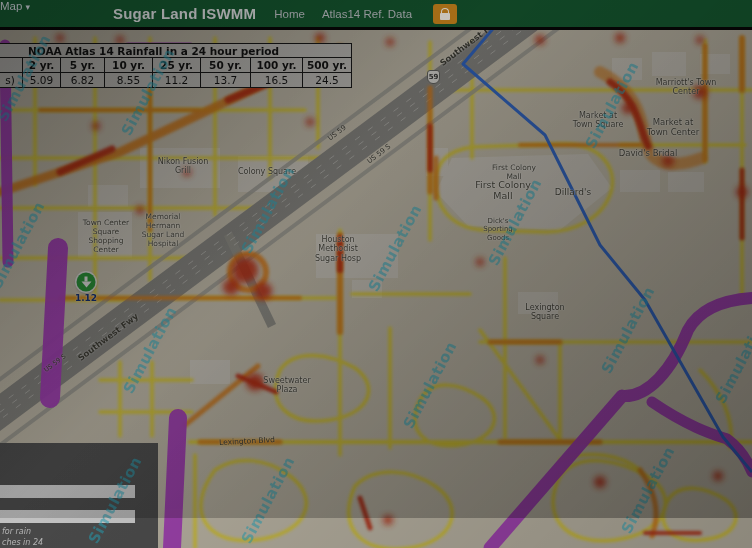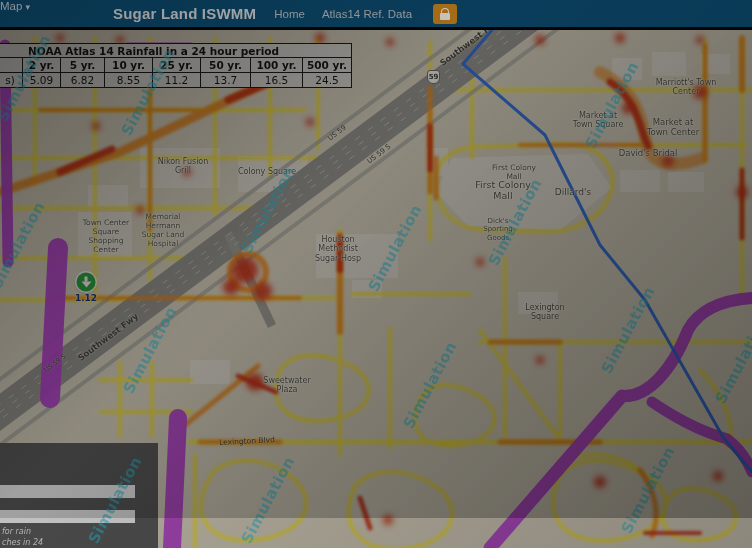--- a/index.html
+++ b/index.html
@@ -2,21 +2,21 @@
 <html><head>
 <meta charset="utf-8">
 <style>
   * { margin:0; padding:0; box-sizing:border-box; }
   html,body { width:752px; height:548px; overflow:hidden; background:#111; }
   body { font-family:"DejaVu Sans", sans-serif; position:relative; }
 
   
   .app-header {
     position:absolute; top:0; left:0; width:752px; height:30px;
-    background:#0c4a6e; border-bottom:3px solid #060606;
+    background:#14532d; border-bottom:3px solid #060606;
     display:flex; align-items:center; padding-left:113px; z-index:100;
     font-family:"Liberation Sans", sans-serif;
   }
   .app-title { font-size:15px; font-weight:600; color:#d2d4d6; letter-spacing:.2px; margin-right:18px; }
   .nav-item { font-size:11.5px; color:#b7bbbf; margin-right:17px; cursor:pointer; white-space:nowrap; }
   .nav-item.dim { color:#8e9296; }
   .caret { font-size:9px; color:#8e9296; margin-left:3px; }
   .lock-button {
     width:24px; height:20px; background:#c9841c; border:none; border-radius:3px;
     margin-left:4px; position:relative; cursor:pointer;

